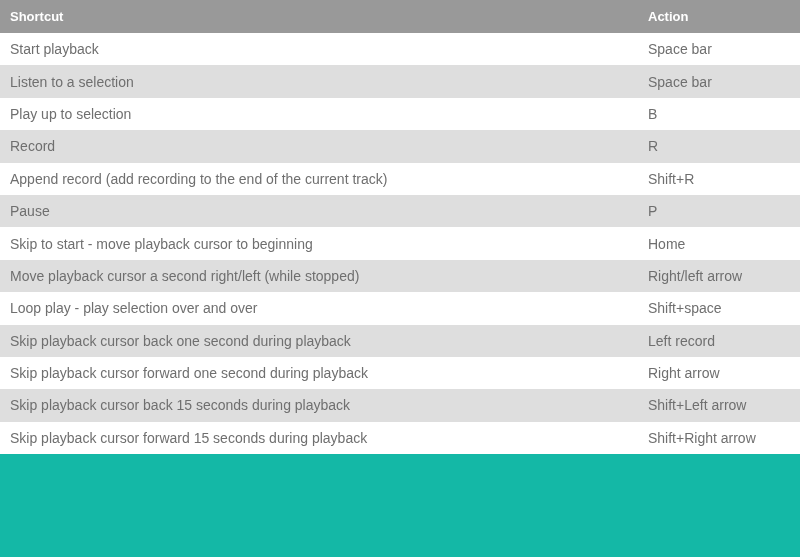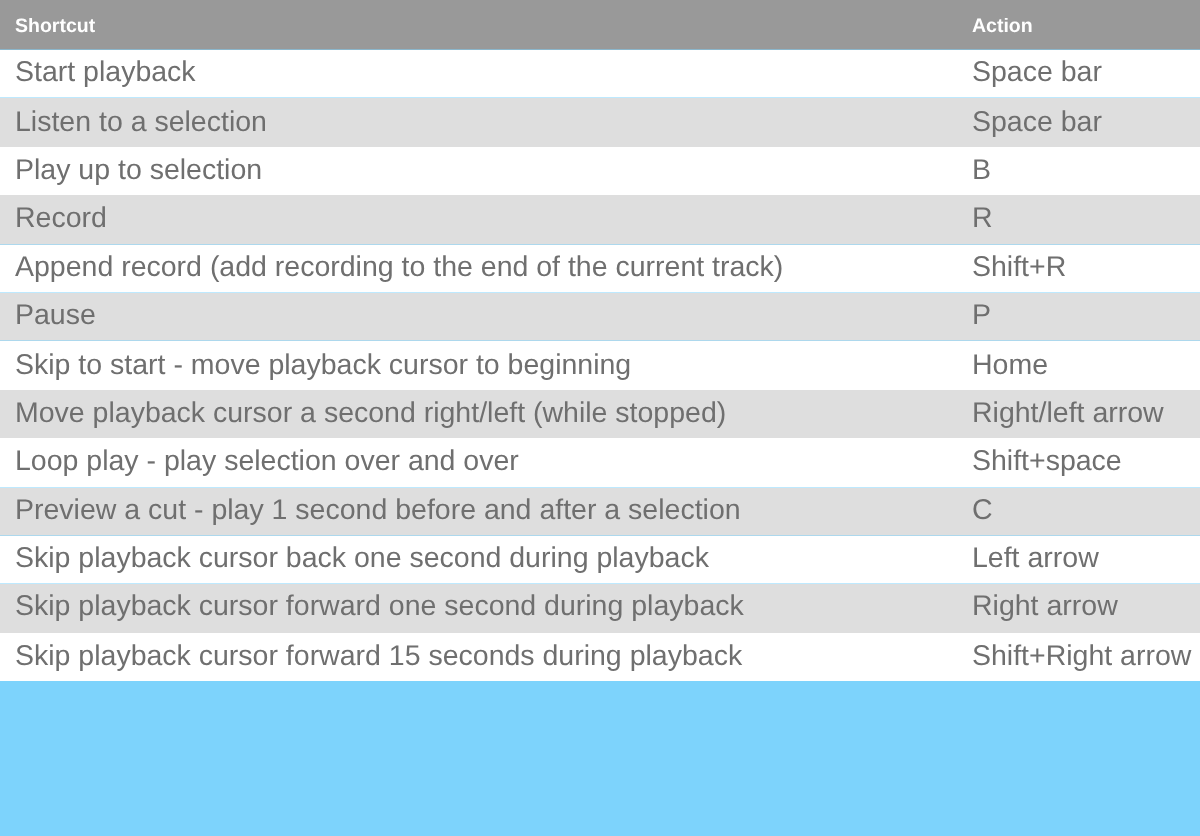--- a/index.html
+++ b/index.html
@@ -5,40 +5,40 @@
   html, body {
     margin: 0;
     padding: 0;
     background: #ffffff;
     width: 800px;
     font-family: "Liberation Sans", sans-serif;
   }
   .page {
     width: 800px;
     height: 557px;
-    background: #7dd3fc;
+    background: #14b8a6;
     overflow: hidden;
   }
   table.shortcuts {
     width: 800px;
     border-collapse: collapse;
     table-layout: fixed;
   }
   table.shortcuts th {
     background: #999999;
     color: #ffffff;
     font-size: 13px;
     font-weight: bold;
     text-align: left;
     height: 33px;
     padding: 0 0 0 10px;
     vertical-align: middle;
   }
   table.shortcuts td {
-    font-size: 19px;
+    font-size: 14px;
     color: #6f6f6f;
     height: 32.4px;
     padding: 0 0 0 10px;
     vertical-align: middle;
     white-space: nowrap;
     overflow: hidden;
   }
   table.shortcuts tbody tr:nth-child(odd)  { background: #ffffff; }
   table.shortcuts tbody tr:nth-child(even) { background: #dedede; }
   col.col-shortcut { width: 638px; }
@@ -90,30 +90,30 @@
       </tr>
       <tr>
         <td>Move playback cursor a second right/left (while stopped)</td>
         <td>Right/left arrow</td>
       </tr>
       <tr>
         <td>Loop play - play selection over and over</td>
         <td>Shift+space</td>
       </tr>
       <tr>
-        <td>Preview a cut - play 1 second before and after a selection</td>
-        <td>C</td>
-      </tr>
-      <tr>
         <td>Skip playback cursor back one second during playback</td>
-        <td>Left arrow</td>
+        <td>Left record</td>
       </tr>
       <tr>
         <td>Skip playback cursor forward one second during playback</td>
         <td>Right arrow</td>
+      </tr>
+      <tr>
+        <td>Skip playback cursor back 15 seconds during playback</td>
+        <td>Shift+Left arrow</td>
       </tr>
       <tr>
         <td>Skip playback cursor forward 15 seconds during playback</td>
         <td>Shift+Right arrow</td>
       </tr>
     </tbody>
   </table>
 </div>
 
 </body></html>

